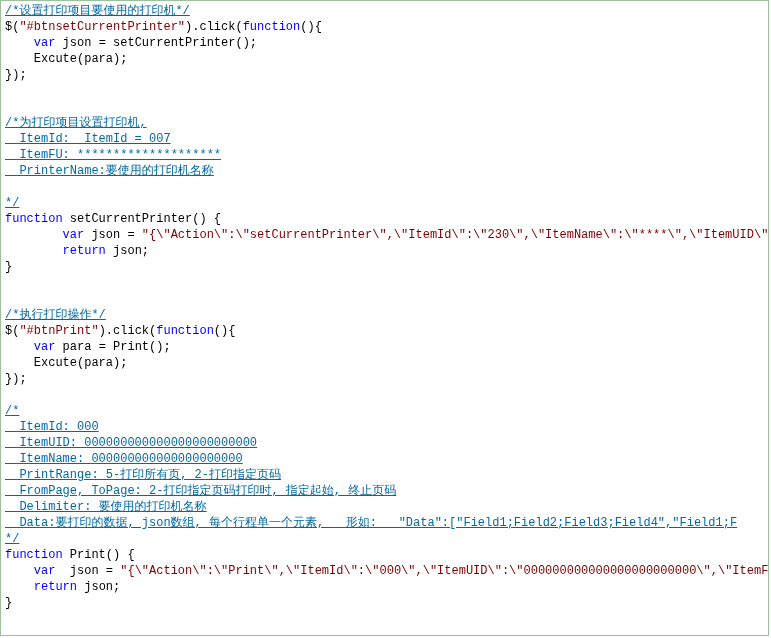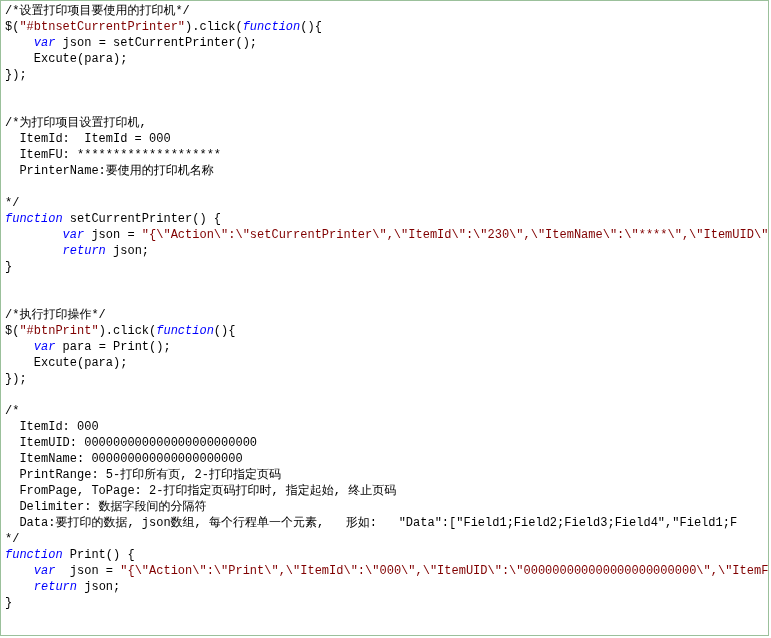--- a/index.html
+++ b/index.html
@@ -13,37 +13,37 @@
   }
   .code {
     border: 1px solid #9bc09b;
     width: 769px;
     height: 636px;
     box-sizing: border-box;
     overflow: hidden;
     white-space: pre;
     padding: 2px 4px;
   }
-  .c  { color: #000000; }      
-  .k  { color: #0000ff; font-style: italic; }      
+  .c  { color: #0369a1; text-decoration: underline; }      
+  .k  { color: #0000ff; }      
   .s  { color: #800000; }      
   .n  { color: #000000; }
 </style>
 </head>
 <body>
 
 <div class="code"><span class="c">/*设置打印项目要使用的打印机*/</span>
 <span class="n">$(</span><span class="s">"#btnsetCurrentPrinter"</span><span class="n">).click(</span><span class="k">function</span><span class="n">(){</span>
 <span class="n">    </span><span class="k">var</span><span class="n"> json = setCurrentPrinter();</span>
 <span class="n">    Excute(para);</span>
 <span class="n">});</span>
 <span></span>
 <span></span>
 <span class="c">/*为打印项目设置打印机,</span>
-<span class="c">  ItemId:  ItemId = 000</span>
+<span class="c">  ItemId:  ItemId = 007</span>
 <span class="c">  ItemFU: ********************</span>
 <span class="c">  PrinterName:要使用的打印机名称</span>
 <span class="c"></span>
 <span class="c">*/</span>
 <span class="k">function</span><span class="n"> setCurrentPrinter() {</span>
 <span class="n">        </span><span class="k">var</span><span class="n"> json = </span><span class="s">"{\"Action\":\"setCurrentPrinter\",\"ItemId\":\"230\",\"ItemName\":\"****\",\"ItemUID\":\"000</span>
 <span class="n">        </span><span class="k">return</span><span class="n"> json;</span>
 <span class="n">}</span>
 <span></span>
 <span></span>
@@ -52,19 +52,19 @@
 <span class="n">    </span><span class="k">var</span><span class="n"> para = Print();</span>
 <span class="n">    Excute(para);</span>
 <span class="n">});</span>
 <span></span>
 <span class="c">/*</span>
 <span class="c">  ItemId: 000</span>
 <span class="c">  ItemUID: 000000000000000000000000</span>
 <span class="c">  ItemName: 000000000000000000000</span>
 <span class="c">  PrintRange: 5-打印所有页, 2-打印指定页码</span>
 <span class="c">  FromPage, ToPage: 2-打印指定页码打印时, 指定起始, 终止页码</span>
-<span class="c">  Delimiter: 数据字段间的分隔符</span>
+<span class="c">  Delimiter: 要使用的打印机名称</span>
 <span class="c">  Data:要打印的数据, json数组, 每个行程单一个元素,   形如:   "Data":["Field1;Field2;Field3;Field4","Field1;F</span>
 <span class="c">*/</span>
 <span class="k">function</span><span class="n"> Print() {</span>
 <span class="n">    </span><span class="k">var</span><span class="n">  json = </span><span class="s">"{\"Action\":\"Print\",\"ItemId\":\"000\",\"ItemUID\":\"000000000000000000000000\",\"ItemFU</span>
 <span class="n">    </span><span class="k">return</span><span class="n"> json;</span>
 <span class="n">}</span></div>
 
 </body></html>

